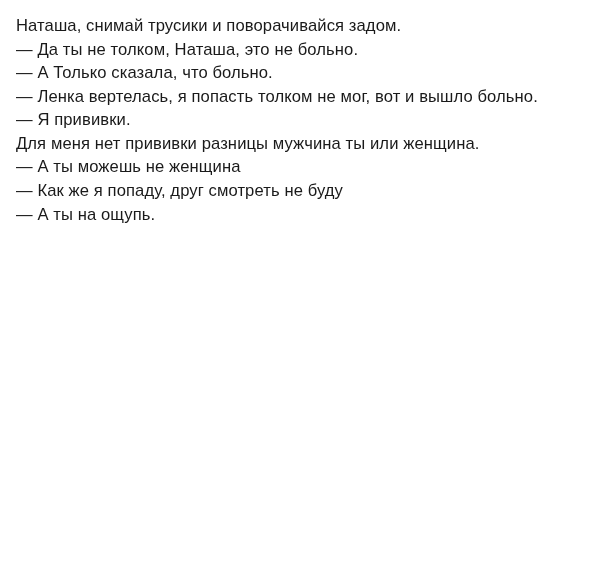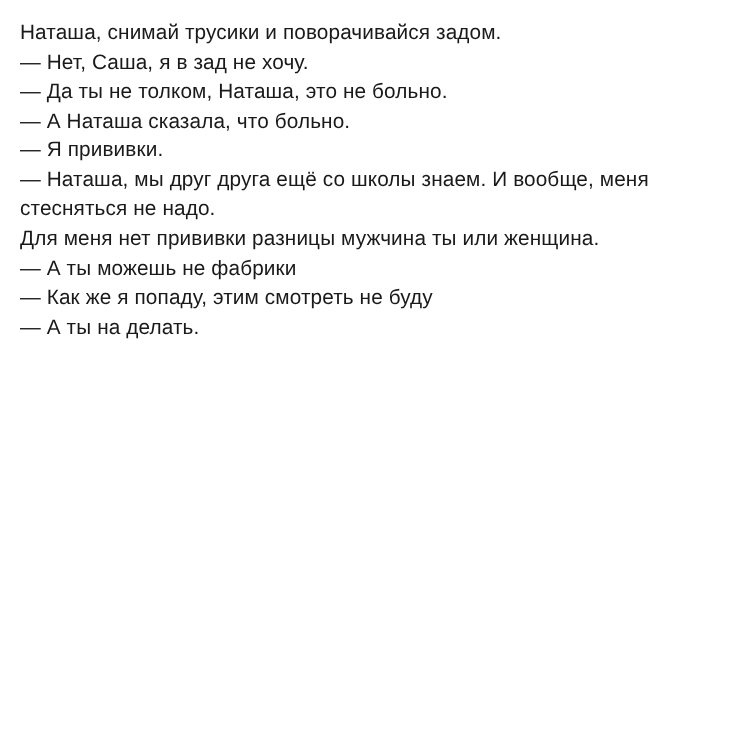--- a/index.html
+++ b/index.html
@@ -32,23 +32,22 @@
     padding: 0;
     text-indent: 0;
   }
 </style>
 </head>
 <body>
 
 <div class="card">
   <div class="text-block">
     <p class="line">Наташа, снимай трусики и поворачивайся задом.</p>
-    <p class="line">— Нет, Саша, я в зад не хочу.</p>
     <p class="line">— Да ты не толком, Наташа, это не больно.</p>
-    <p class="line">— А Наташа сказала, что больно.</p>
+    <p class="line">— А Только сказала, что больно.</p>
+    <p class="line">— Ленка вертелась, я попасть толком не мог, вот и вышло больно.</p>
     <p class="line">— Я прививки.</p>
-    <p class="line">— Наташа, мы друг друга ещё со школы знаем. И вообще, меня стесняться не надо.</p>
     <p class="line">Для меня нет прививки разницы мужчина ты или женщина.</p>
-    <p class="line">— А ты можешь не фабрики</p>
-    <p class="line">— Как же я попаду, этим смотреть не буду</p>
-    <p class="line">— А ты на делать.</p>
+    <p class="line">— А ты можешь не женщина</p>
+    <p class="line">— Как же я попаду, друг смотреть не буду</p>
+    <p class="line">— А ты на ощупь.</p>
   </div>
 </div>
 
 </body></html>

